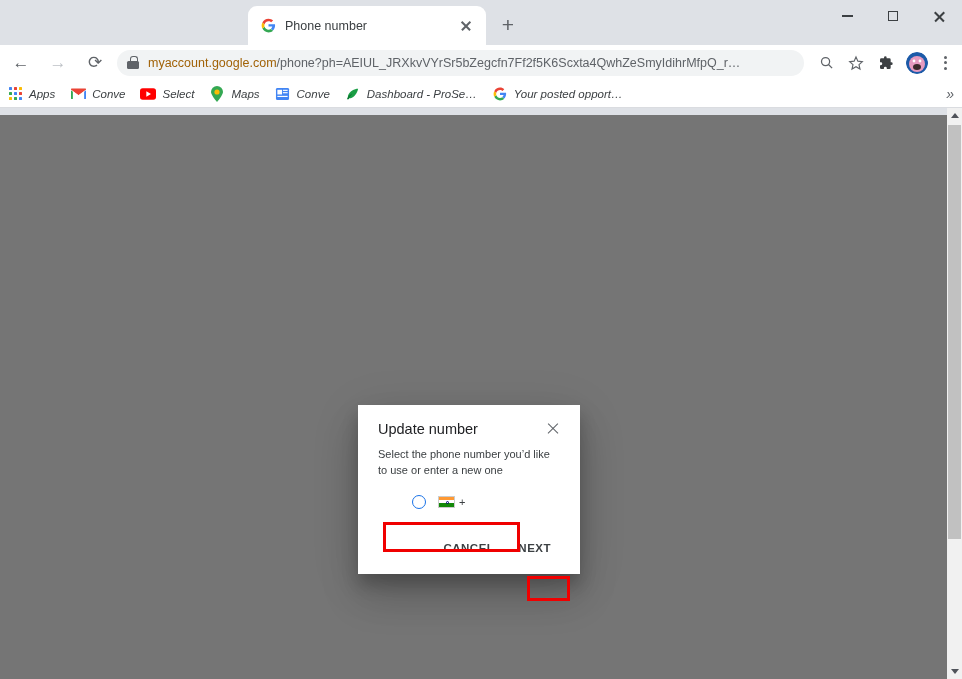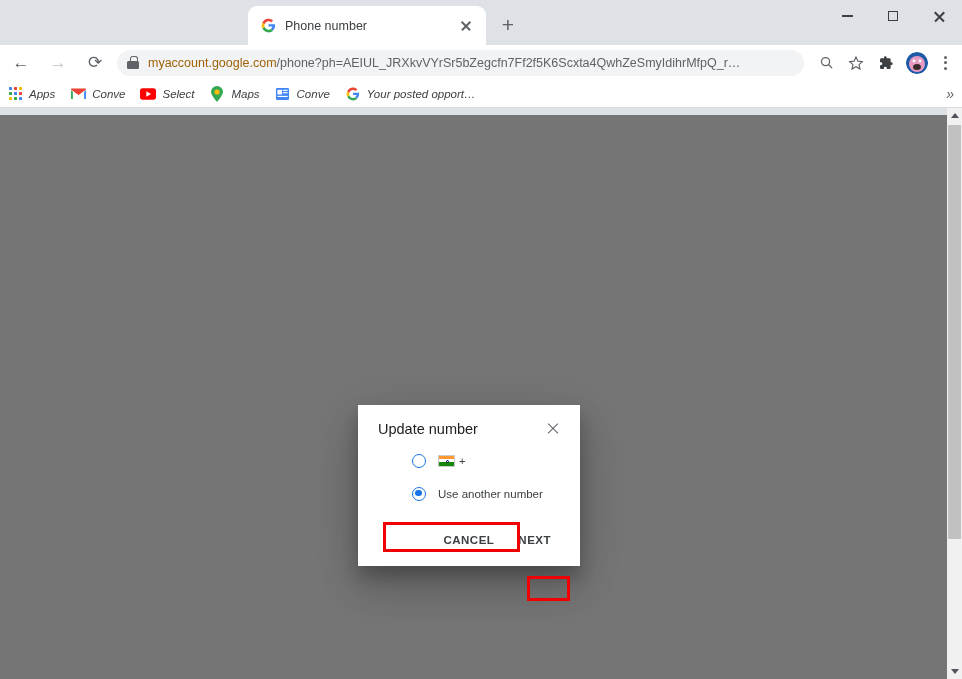--- a/index.html
+++ b/index.html
@@ -278,20 +278,29 @@
             <rect x="2.5" y="3" width="5" height="5" fill="#fff"></rect>
             <rect x="8.5" y="3" width="5" height="1.2" fill="#fff"></rect>
             <rect x="8.5" y="5.5" width="5" height="1.2" fill="#fff"></rect>
             <rect x="2.5" y="9.5" width="11" height="1.2" fill="#fff"></rect>
           </svg>
       </span>
       <span class="bmtxt">Conve</span>
     </div>
     <div class="bm">
       <span class="bmico">
+        <svg width="15" height="15" viewBox="0 0 16 16">
+            <path fill="#1a9e45" d="M3 11c2-6 7-8 11-8-1 5-4 9-8 10-1 .3-2.2.1-3-2z"></path>
+            <path fill="#0c7a33" d="M2 14c1-3 3-5 6-6-2 2-3 4-4 6z"></path>
+          </svg>
+      </span>
+      <span class="bmtxt">Dashboard - ProSe…</span>
+    </div>
+    <div class="bm">
+      <span class="bmico">
         <svg width="14" height="14" viewBox="0 0 48 48">
             <path fill="#4285F4" d="M45 24c0-1.6-.1-2.7-.4-4H24v7.5h12c-.2 2-1.5 5-4.4 7l6.7 5.2C42.2 36 45 30.6 45 24z"></path>
             <path fill="#34A853" d="M24 46c5.9 0 10.9-2 14.5-5.3l-6.9-5.4C29.7 36.6 27.1 37.5 24 37.5c-5.8 0-10.7-3.9-12.5-9.2l-7.1 5.5C8 41.5 15.4 46 24 46z"></path>
             <path fill="#FBBC05" d="M11.5 28.3c-.5-1.4-.7-2.8-.7-4.3s.3-3 .7-4.3l-7.1-5.5C2.9 17.1 2 20.4 2 24s.9 6.9 2.4 9.8l7.1-5.5z"></path>
             <path fill="#EA4335" d="M24 10.5c4.1 0 6.9 1.8 8.5 3.3l6.2-6C34.9 4.4 29.9 2 24 2 15.4 2 8 6.5 4.4 14.2l7.1 5.5c1.8-5.3 6.7-9.2 12.5-9.2z"></path>
           </svg>
       </span>
       <span class="bmtxt">Your posted opport…</span>
     </div>
     <div class="bmmore">»</div>
@@ -413,37 +422,34 @@
       </div>
     </div>
 
     <div class="dim"></div>
 
     <div class="dialog">
       <div class="dlg-head">
         <div class="dlg-title">Update number</div>
         <div class="dlg-x"></div>
       </div>
+      <div class="dlg-sub">Select the phone number you’d like to use or enter a new one</div>
       <div class="dlg-opts">
         <div class="opt">
           <span class="radio"></span>
           <span class="flagnum">
             <span class="flag">
                 <span class="s1"></span>
                 <span class="s2"></span>
                 <span class="s3"></span>
                 <span class="chakra"></span>
               </span>
             <span class="plus">+</span>
           </span>
         </div>
-        <div class="opt" style="margin-top:12px">
-          <span class="radio checked"></span>
-          <span class="optlabel">Use another number</span>
-        </div>
       </div>
       <div class="dlg-actions">
         <div class="flatbtn">CANCEL</div>
         <div class="flatbtn">NEXT</div>
       </div>
       <div class="opt-hl"></div>
       <div class="next-hl"></div>
     </div>
   </div>
 

